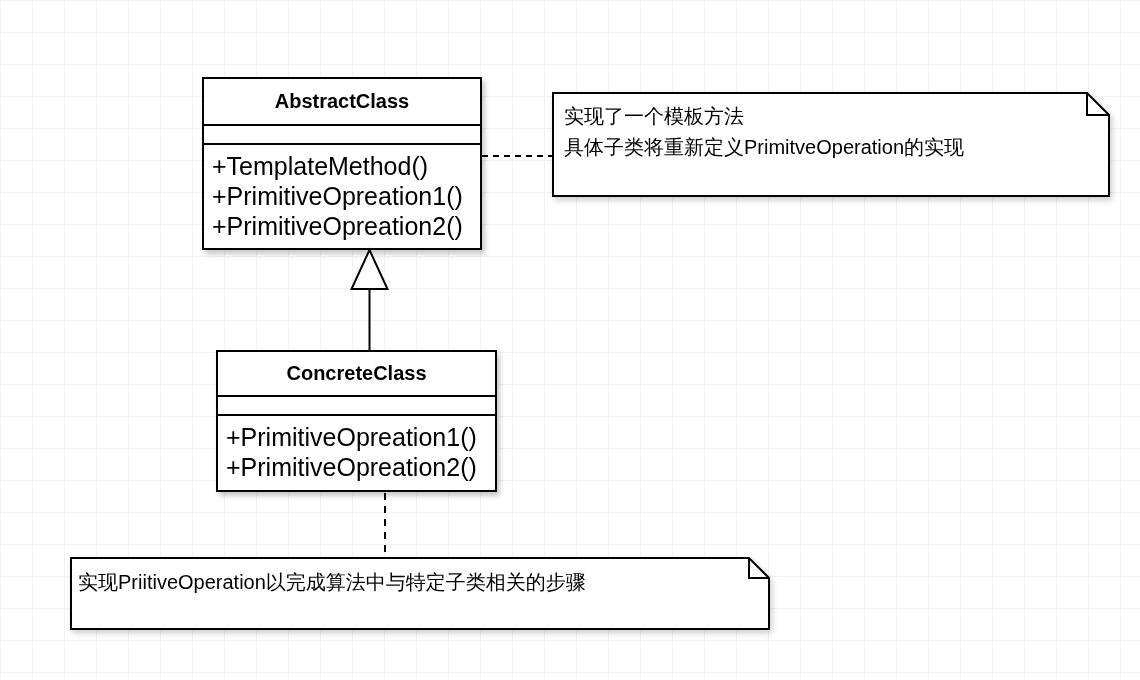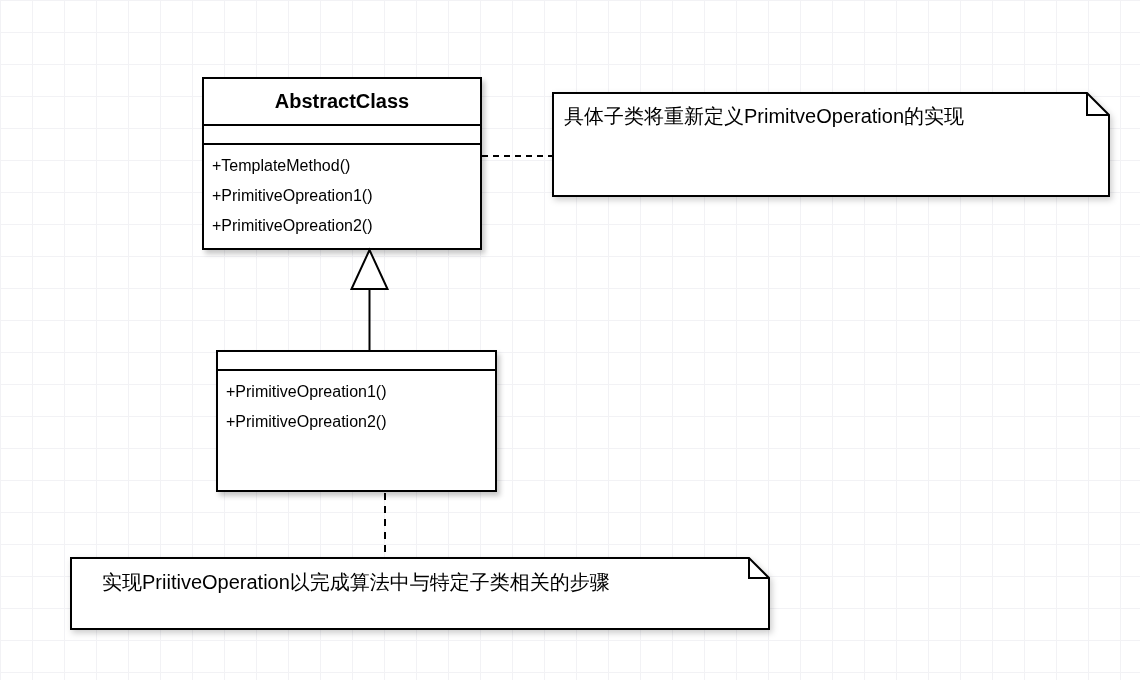--- a/index.html
+++ b/index.html
@@ -35,21 +35,21 @@
     display: flex;
     align-items: center;
     justify-content: center;
   }
   .uml-attrs {
     border-bottom: 2px solid #000;
   }
   .uml-methods {
     flex: 1;
     padding: 6px 0 0 8px;
-    font-size: 16px;
+    font-size: 25px;
   }
   .uml-methods .m { line-height: 30px; white-space: nowrap; }
 
   #abstract-class { left: 202px; top: 77px; width: 280px; height: 173px; }
   #abstract-class .uml-title { height: 45px; }
   #abstract-class .uml-attrs { height: 17px; }
 
   #concrete-class { left: 216px; top: 350px; width: 281px; height: 142px; }
   #concrete-class .uml-title { height: 43px; }
   #concrete-class .uml-attrs { height: 17px; }
@@ -64,21 +64,21 @@
   .note-text {
     position: absolute;
     left: 0; top: 0; right: 0; bottom: 0;
     padding: 9px 12px;
     font-size: 20px;
     line-height: 31px;
     white-space: nowrap;
   }
   #note-top { left: 552px; top: 92px; width: 558px; height: 105px; }
   #note-bottom { left: 70px; top: 557px; width: 700px; height: 73px; }
-  #note-bottom .note-text { padding: 10px 8px; margin-left: 24px; }
+  #note-bottom .note-text { padding: 10px 8px; }
 
   
   #connectors {
     position: absolute;
     left: 0; top: 0;
     pointer-events: none;
   }
 
   .watermark {
     position: absolute;
@@ -98,33 +98,35 @@
     <div class="uml-title">AbstractClass</div>
     <div class="uml-attrs"></div>
     <div class="uml-methods">
       <div class="m">+TemplateMethod()</div>
       <div class="m">+PrimitiveOpreation1()</div>
       <div class="m">+PrimitiveOpreation2()</div>
     </div>
   </div>
 
   <div class="uml-class" id="concrete-class">
+    <div class="uml-title">ConcreteClass</div>
     <div class="uml-attrs"></div>
     <div class="uml-methods">
       <div class="m">+PrimitiveOpreation1()</div>
       <div class="m">+PrimitiveOpreation2()</div>
     </div>
   </div>
 
   <div class="note" id="note-top">
     <svg width="558" height="105" viewBox="0 0 558 105">
       <path d="M1,1 L535,1 L557,23 L557,104 L1,104 Z" fill="#ffffff" stroke="#000000" stroke-width="2"></path>
       <path d="M535,1 L535,23 L557,23" fill="none" stroke="#000000" stroke-width="2"></path>
     </svg>
     <div class="note-text">
+      <div>实现了一个模板方法</div>
       <div>具体子类将重新定义PrimitveOperation的实现</div>
     </div>
   </div>
 
   <div class="note" id="note-bottom">
     <svg width="700" height="73" viewBox="0 0 700 73">
       <path d="M1,1 L679,1 L699,21 L699,72 L1,72 Z" fill="#ffffff" stroke="#000000" stroke-width="2"></path>
       <path d="M679,1 L679,21 L699,21" fill="none" stroke="#000000" stroke-width="2"></path>
     </svg>
     <div class="note-text">

